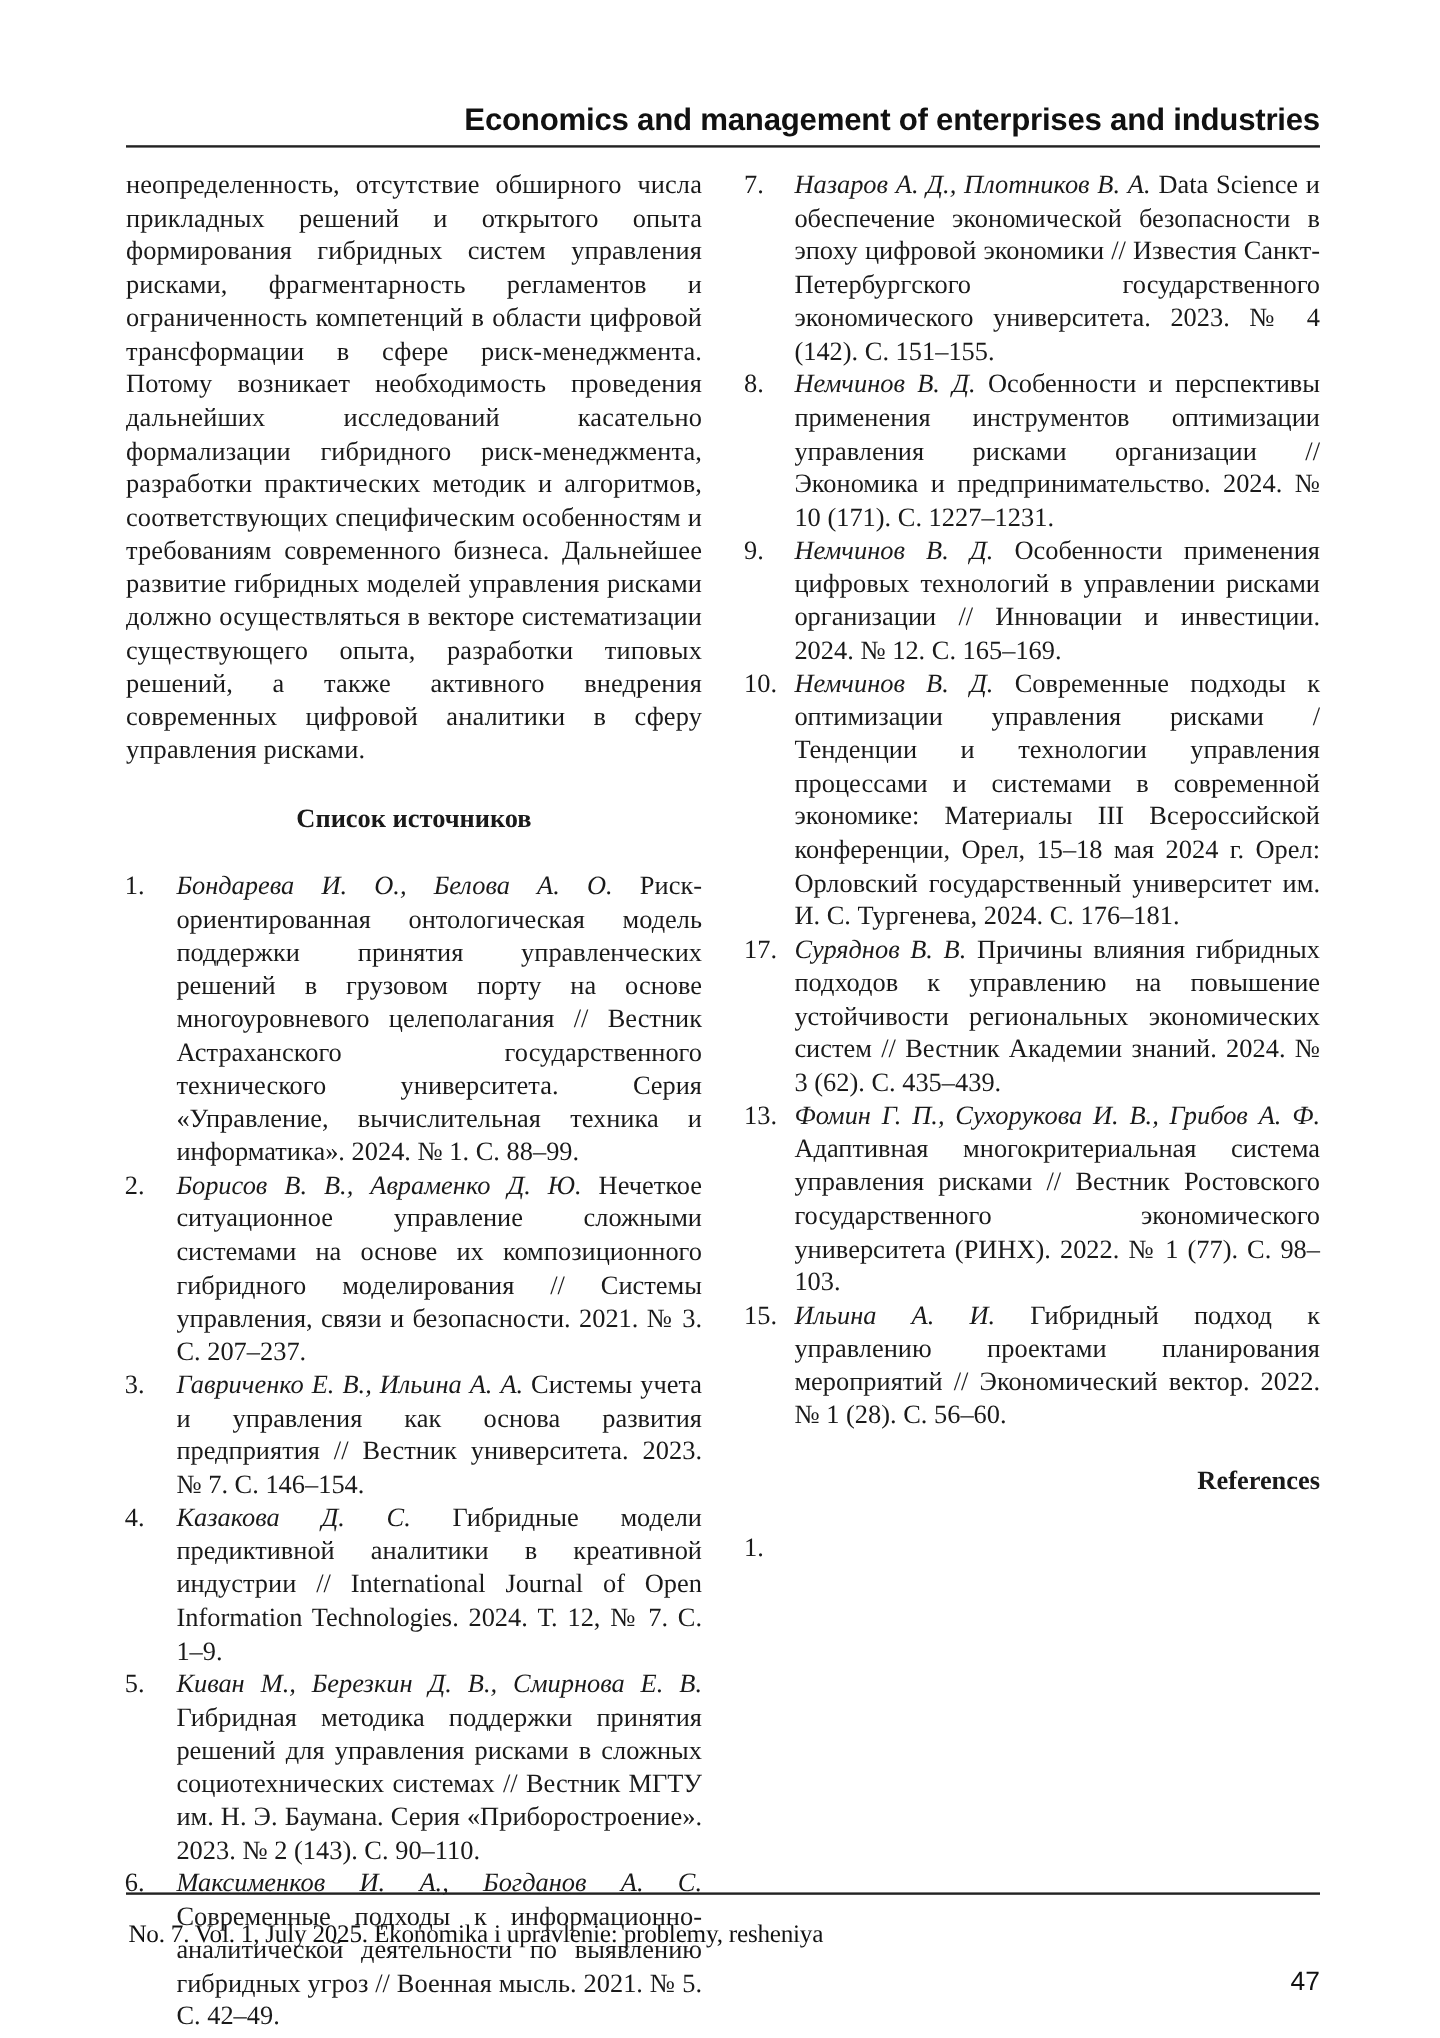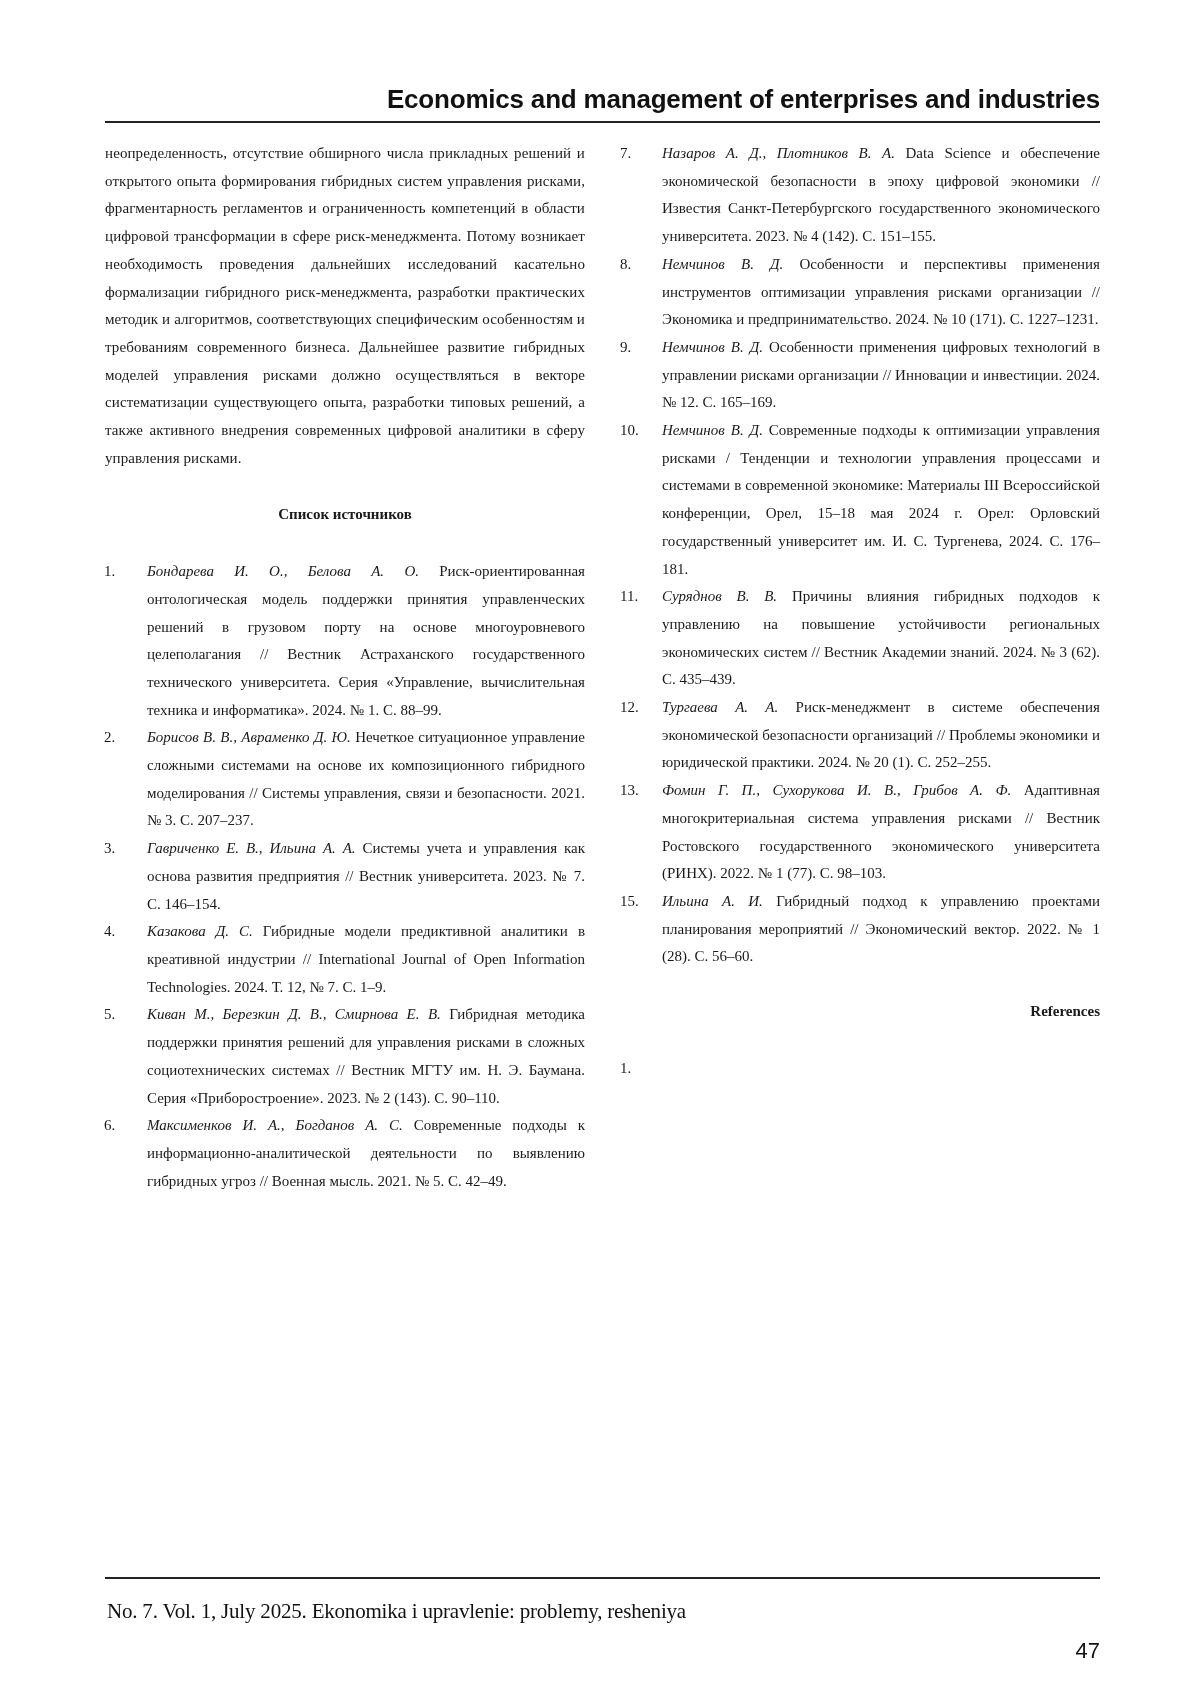--- a/index.html
+++ b/index.html
@@ -40,21 +40,21 @@
       top: 1577px;
       width: 995px;
       height: 0;
       border-top: 2px solid #222;
     }
     .col {
       position: absolute;
       top: 140px;
       width: 480px;
       font-family: "Liberation Serif", serif;
-      font-size: 15px;
+      font-size: 22px;
       line-height: 27.7px;
       text-align: justify;
       color: #1a1a1a;
     }
     .col-left { left: 105px; }
     .col-right { left: 620px; }
     .para {
       margin: 0;
       hyphens: manual;
     }
@@ -149,24 +149,21 @@
     <li class="ref">
       <span class="ref-num">8.</span><span class="ref-authors">Немчинов В. Д.</span><span> Особенности и перспективы применения инструментов оптимизации управления рисками организации // Экономика и предпринимательство. 2024. № 10 (171). С. 1227–1231.</span>
     </li>
     <li class="ref">
       <span class="ref-num">9.</span><span class="ref-authors">Немчинов В. Д.</span><span> Особенности применения цифровых технологий в управлении рисками организации // Инновации и инвестиции. 2024. № 12. С. 165–169.</span>
     </li>
     <li class="ref">
       <span class="ref-num">10.</span><span class="ref-authors">Немчинов В. Д.</span><span> Современные подходы к оптимизации управления рисками / Тенденции и технологии управления процессами и системами в современной экономике: Материалы III Всероссийской конференции, Орел, 15–18 мая 2024 г. Орел: Орловский государственный университет им. И. С. Тургенева, 2024. С. 176–181.</span>
     </li>
     <li class="ref">
-      <span class="ref-num">11.</span><span class="ref-authors">Суряднов В. В.</span><span> Причины влияния гибридных подходов к управлению на повышение устойчивости региональных экономических систем // Вестник Академии знаний. 2024. № 3 (62). С. 435–439.</span>
-    </li>
-    <li class="ref">
-      <span class="ref-num">12.</span><span class="ref-authors">Тургаева А. А.</span><span> Риск-менеджмент в системе обеспечения экономической безопасности организаций // Проблемы экономики и юридической практики. 2024. № 20 (1). С. 252–255.</span>
+      <span class="ref-num">17.</span><span class="ref-authors">Суряднов В. В.</span><span> Причины влияния гибридных подходов к управлению на повышение устойчивости региональных экономических систем // Вестник Академии знаний. 2024. № 3 (62). С. 435–439.</span>
     </li>
     <li class="ref">
       <span class="ref-num">13.</span><span class="ref-authors">Фомин Г. П., Сухорукова И. В., Грибов А. Ф.</span><span> Адаптивная многокритериальная система управления рисками // Вестник Ростовского государственного экономического университета (РИНХ). 2022. № 1 (77). С. 98–103.</span>
     </li>
     <li class="ref">
       <span class="ref-num">15.</span><span class="ref-authors">Ильина А. И.</span><span> Гибридный подход к управлению проектами планирования мероприятий // Экономический вектор. 2022. № 1 (28). С. 56–60.</span>
     </li>
   </ol>
 
   <div class="section-title">References</div>

